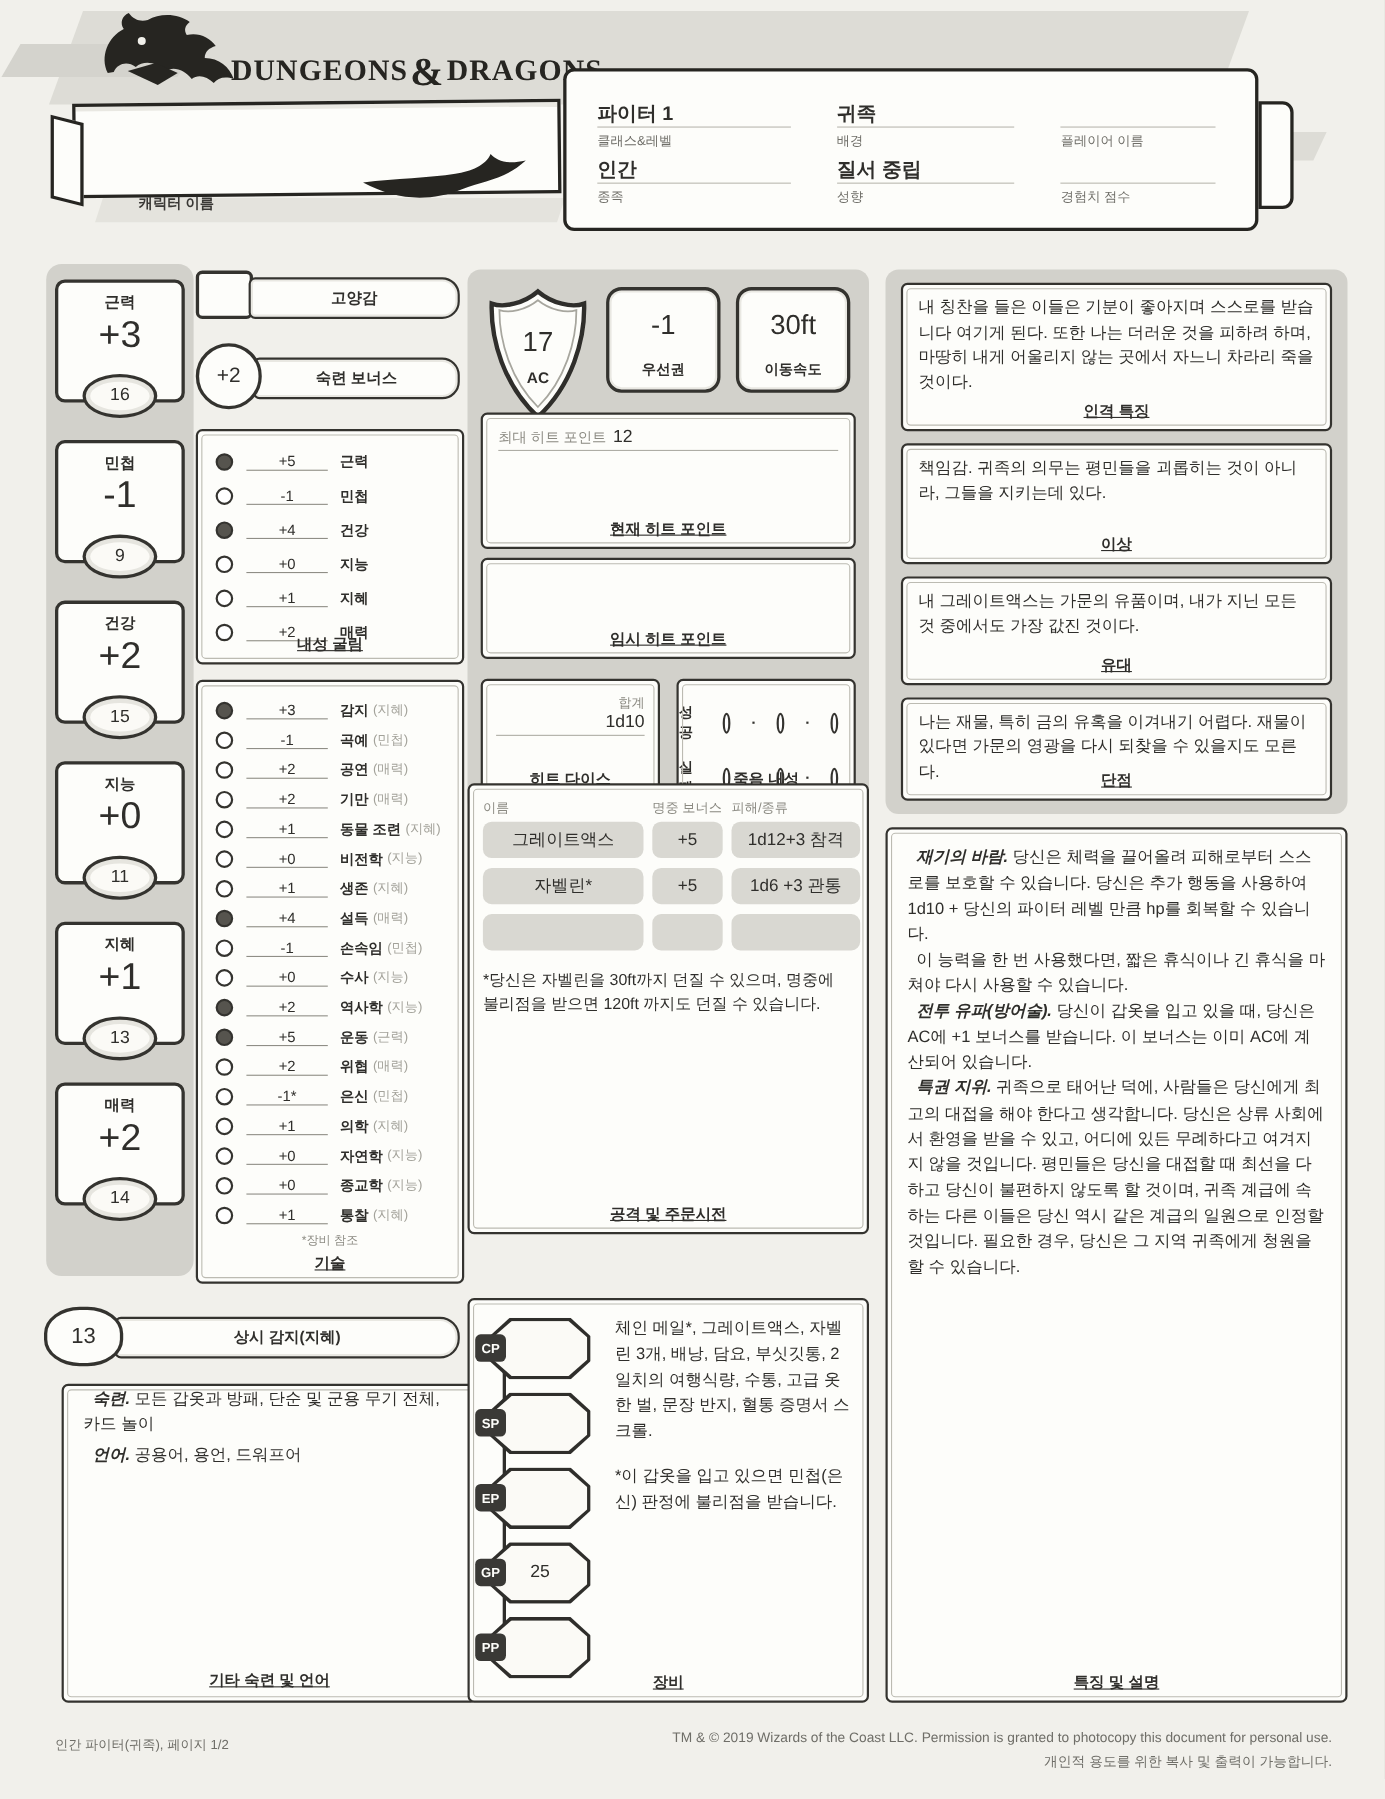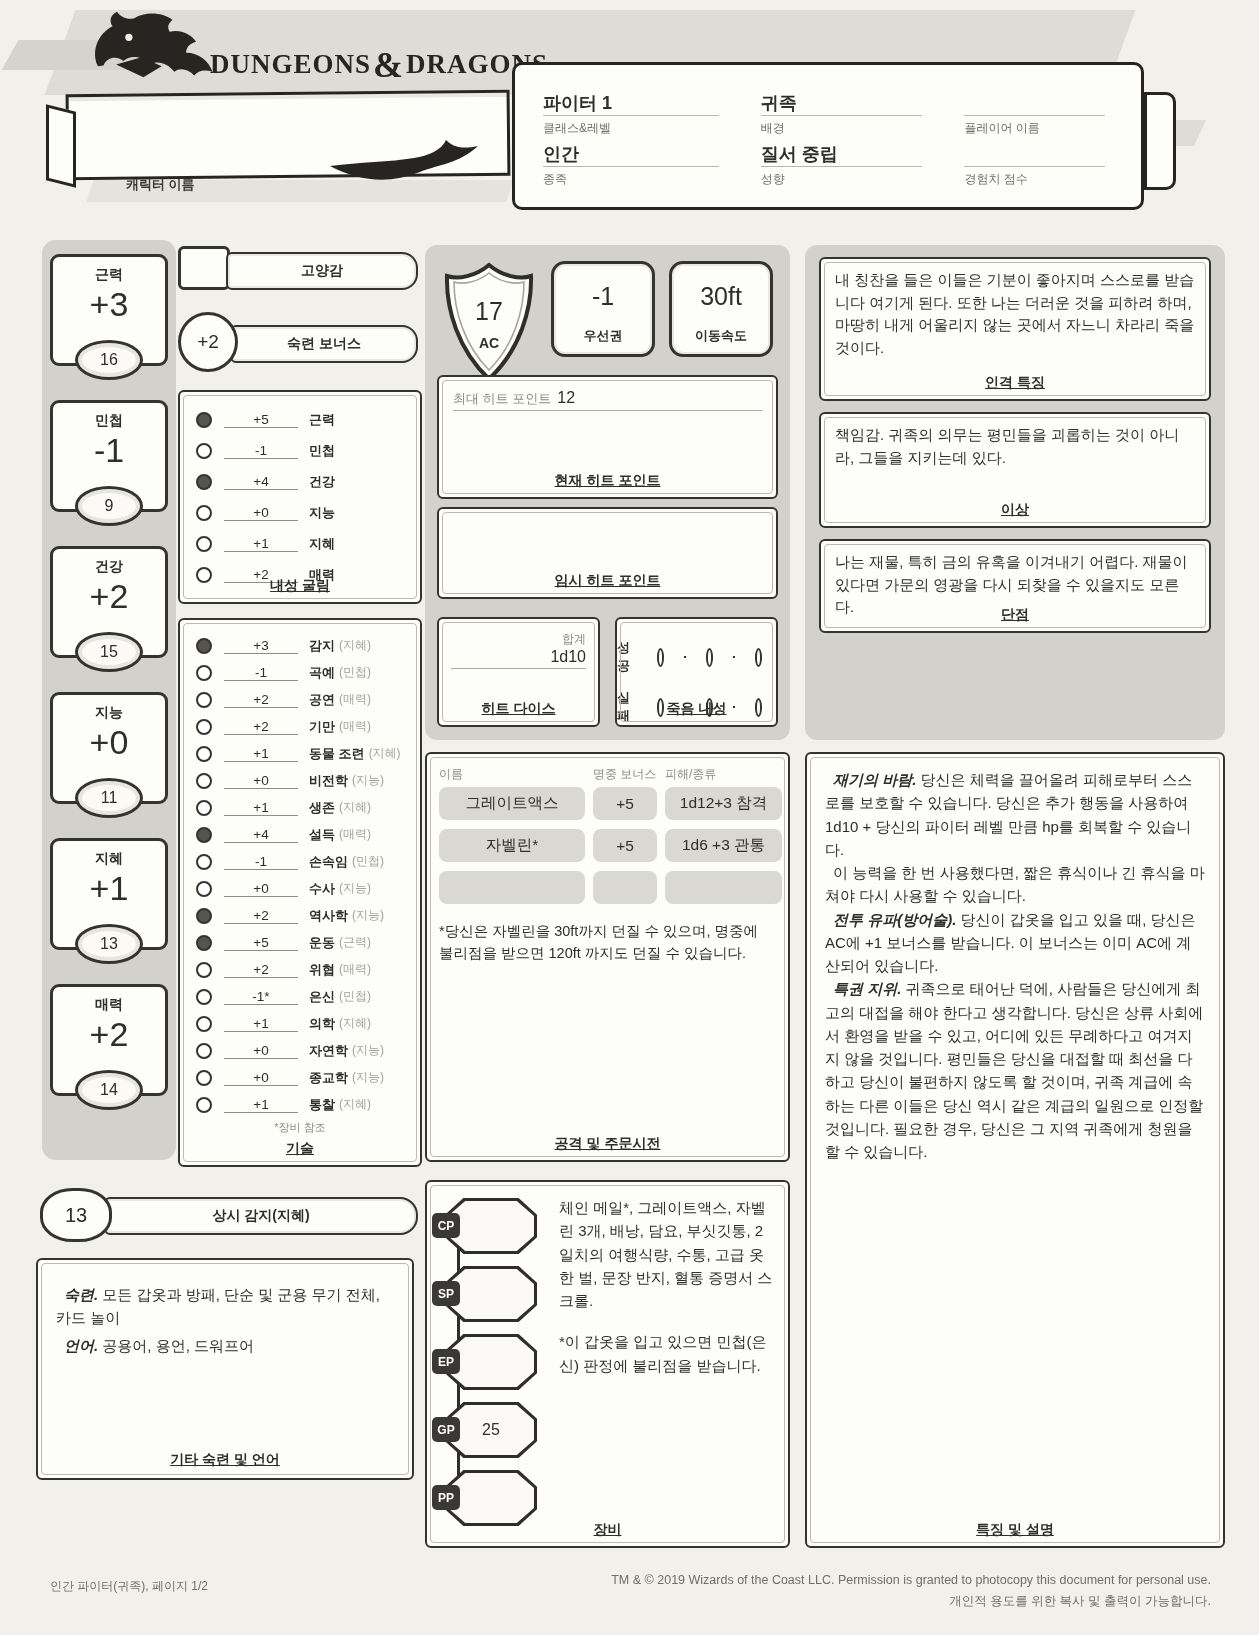--- a/index.html
+++ b/index.html
@@ -88,22 +88,22 @@
   .prow .nm { margin-left:11px; font-weight:bold; font-size:13px; white-space:nowrap; }
   .prow .ab { color:#a3a29a; font-weight:normal; margin-left:4px; font-size:12px; }
   .skill-footnote { text-align:center; font-size:11px; color:#8b8a82; margin-top:2px; }
 
   
   .passive-row { position:absolute; left:40px; top:1188px; width:378px; height:56px; }
   .passive-circle { position:absolute; left:0; top:0; width:72px; height:54px;
     background:#fdfdfa; border:3px solid #34332f; border-radius:45%;
     display:flex; align-items:center; justify-content:center; font-size:20px; box-sizing:border-box; z-index:2; }
   .passive-row .pill { left:64px; top:9px; border-radius:6px 18px 18px 6px; }
-  .oprof-box { position:absolute; left:36px; top:1258px; width:378px; height:222px;
-    padding:23px 16px 30px 18px; box-sizing:border-box; font-size:15px; line-height:1.55; }
+  .oprof-box { position:absolute; left:56px; top:1258px; width:378px; height:290px;
+    padding:0 16px 30px 18px; box-sizing:border-box; font-size:15px; line-height:1.55; }
   .oprof-box p { margin:0 0 4px 0; text-indent:8px; }
   .oprof-box b { font-style:italic; }
 
   
   .panel { position:absolute; background:#d2d1cb; border-radius:12px; }
   .panel.mid { left:425px; top:245px; width:365px; height:495px; }
   .panel.right { left:805px; top:245px; width:420px; height:495px; }
 
   
   .shield { position:absolute; left:18px; top:16px; width:92px; height:122px; }
@@ -129,21 +129,21 @@
     border-bottom:1px solid #aeada5; padding-bottom:2px;flex-direction:column; }
   .dice-line .lab { font-size:12px; color:#8b8a82; }
   .dice-line .val { font-size:16px; margin-left:8px; }
   .ds-row { display:flex; align-items:center; justify-content:flex-end; margin:14px 14px 0 0;gap:20px; }
   .ds-row:first-of-type { margin-top:20px; }
   .ds-lab { font-size:13px; font-weight:bold; margin-right:7px; }
   .ds-c { width:15px; height:15px; border:2px solid #34332f; border-radius:50%; background:#fff; }
   .ds-dash { width:7px; height:2px; background:#34332f; }
 
   
-  .attacks-box { position:absolute; left:425px; top:752px; width:365px; height:410px;
+  .attacks-box { position:absolute; left:425px; top:712px; width:365px; height:410px;
     padding:12px 12px 30px 12px; box-sizing:border-box; }
   .atk-grid { display:grid; grid-template-columns:146px 64px 117px; column-gap:8px; }
   .atk-h { font-size:12px; color:#8b8a82; margin-bottom:4px; }
   .atk-pill { height:33px; background:#d9d8d2; border-radius:8px; margin-bottom:9px;
     display:flex; align-items:center; justify-content:center; font-size:15.5px; }
   .atk-note { font-size:14.5px; line-height:1.5; margin-top:8px; }
 
   
   .equip-box { position:absolute; left:425px; top:1180px; width:365px; height:368px;
     padding:14px 14px 30px 14px; box-sizing:border-box; }
@@ -600,20 +600,24 @@
 
   <div class="panel right">
     <div class="pbox pb-traits">
       <p>내 칭찬을 들은 이들은 기분이 좋아지며 스스로를 받습니다 여기게 된다. 또한 나는 더러운 것을 피하려 하며, 마땅히 내게 어울리지 않는 곳에서 자느니 차라리 죽을 것이다.</p>
       <div class="sec-label">인격 특징</div>
     </div>
     <div class="pbox pb-ideals">
       <p>책임감. 귀족의 의무는 평민들을 괴롭히는 것이 아니라, 그들을 지키는데 있다.</p>
       <div class="sec-label">이상</div>
     </div>
+    <div class="pbox pb-bonds">
+      <p>내 그레이트액스는 가문의 유품이며, 내가 지닌 모든 것 중에서도 가장 값진 것이다.</p>
+      <div class="sec-label">유대</div>
+    </div>
     <div class="pbox pb-flaws">
       <p>나는 재물, 특히 금의 유혹을 이겨내기 어렵다. 재물이 있다면 가문의 영광을 다시 되찾을 수 있을지도 모른다.</p>
       <div class="sec-label">단점</div>
     </div>
   </div>
 
   <div class="fancy features-box">
     <div>
 
         <p class="feat"><b>재기의 바람.</b> <span>당신은 체력을 끌어올려 피해로부터 스스로를 보호할 수 있습니다. 당신은 추가 행동을 사용하여 1d10 + 당신의 파이터 레벨 만큼 hp를 회복할 수 있습니다.</span></p>

